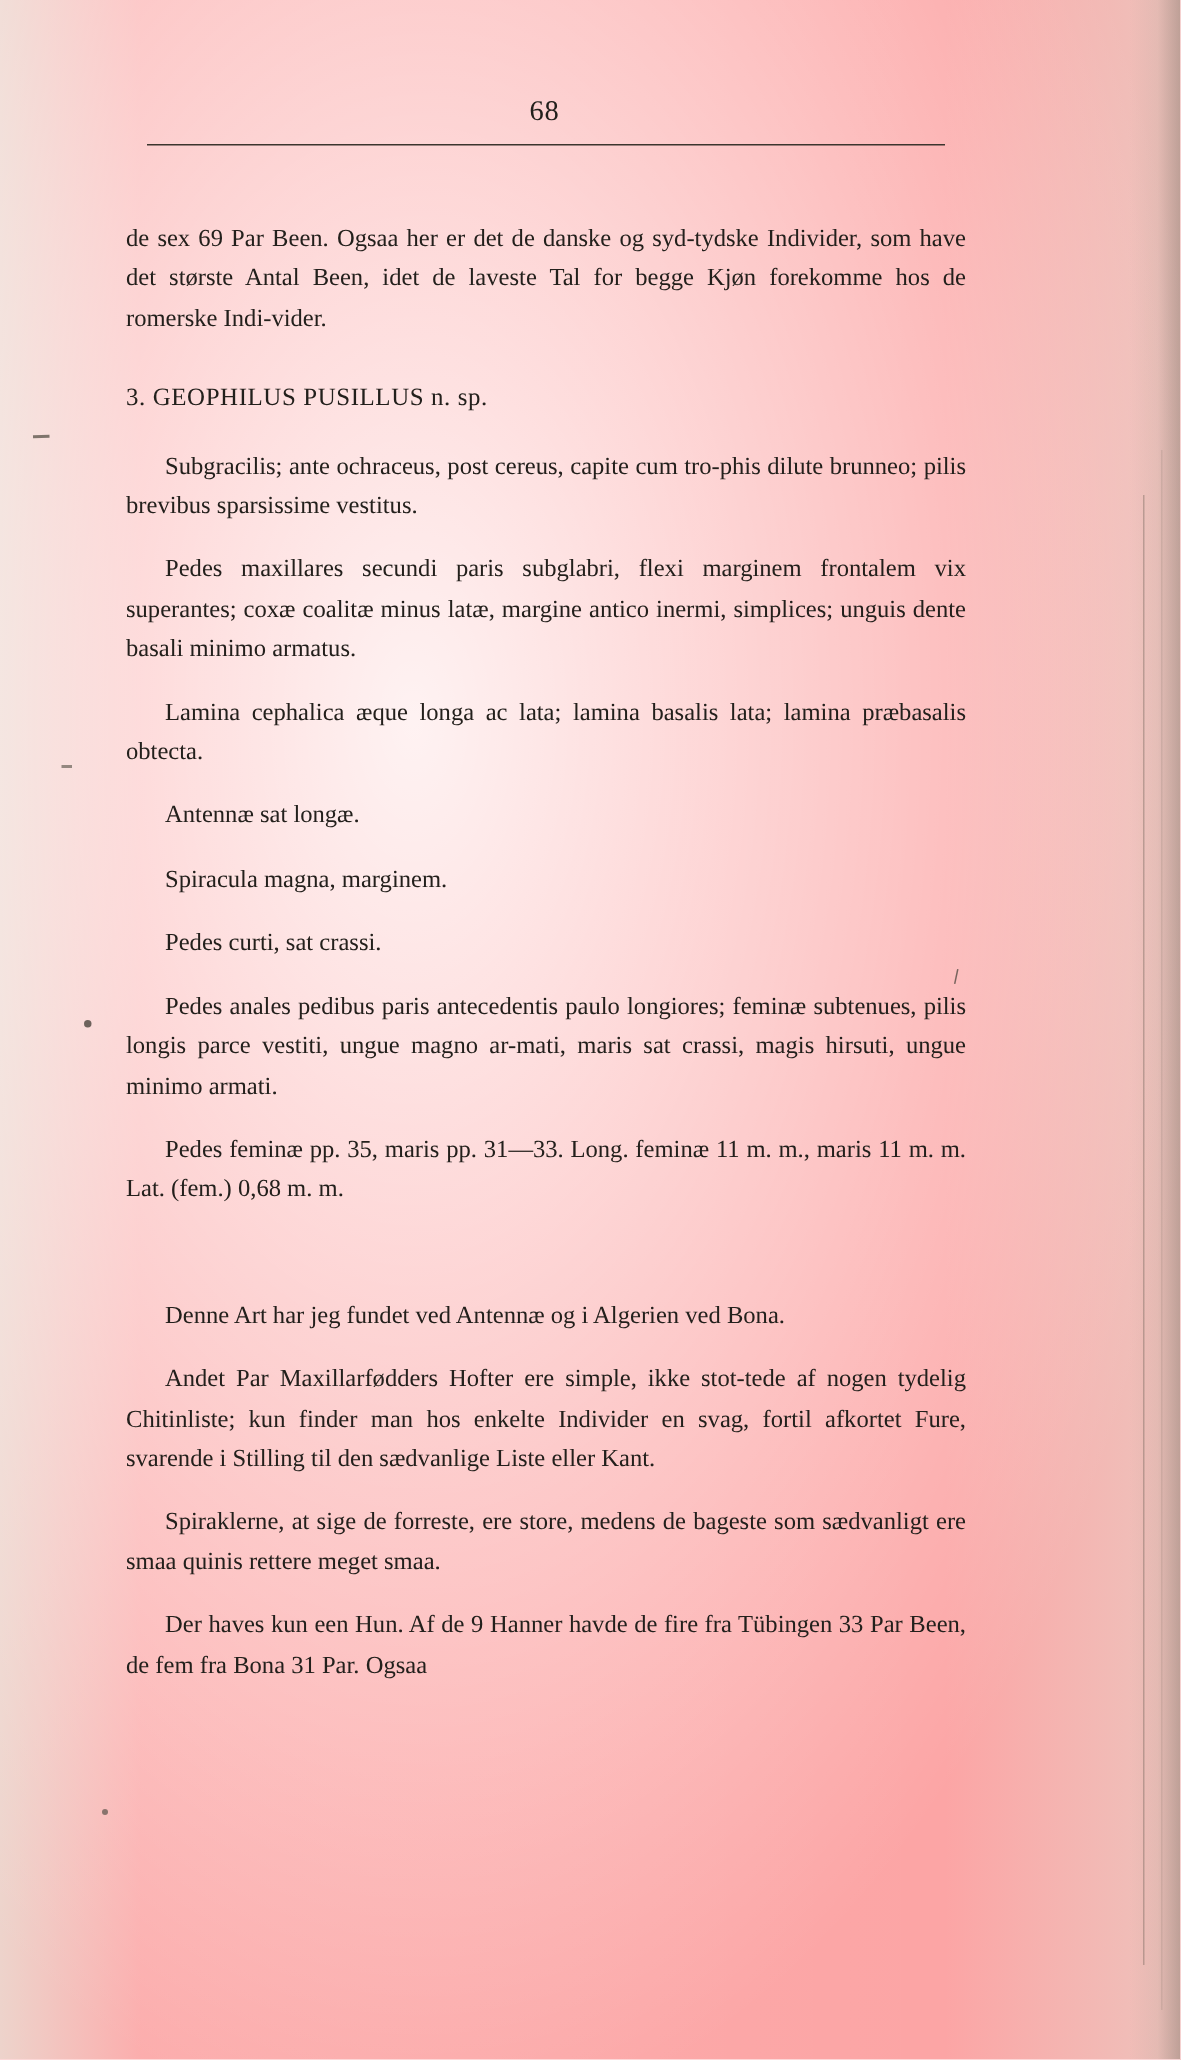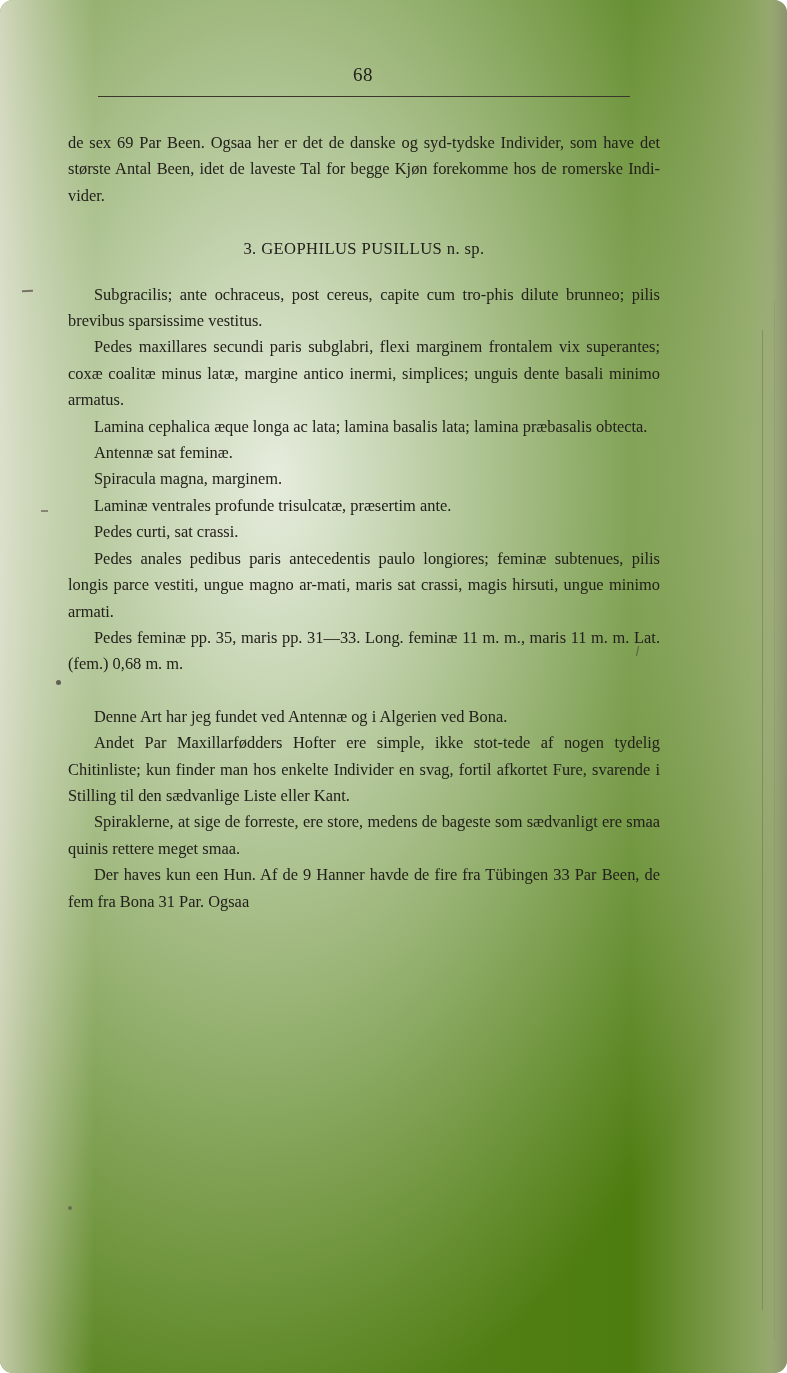--- a/index.html
+++ b/index.html
@@ -4,25 +4,24 @@
 <style>
   html, body {
     margin: 0;
     padding: 0;
     background: #ffffff;
   }
   .page {
     position: relative;
     width: 787px;
     height: 1373px;
-    background: #4d7c0f;
+    background: #fca5a5;
     overflow: hidden;
     font-family: "Liberation Serif", serif;
     color: #23201c;
-    border-radius: 13px;
   }
   
   .paper-tone {
     position: absolute;
     inset: 0;
     background:
       radial-gradient(ellipse at 35% 35%, rgba(255,255,255,0.85) 0%, rgba(255,255,255,0.35) 45%, rgba(240,236,228,0.0) 75%),
       linear-gradient(90deg, rgba(232,227,216,0.75) 0%, rgba(250,248,244,0.1) 12%, rgba(250,248,244,0.0) 80%, rgba(226,220,208,0.55) 100%);
     pointer-events: none;
   }
@@ -84,33 +83,32 @@
     position: absolute;
     top: 130px;
     left: 0;
     width: 592px;
     font-size: 16.4px;
     line-height: 26.4px;
     text-align: justify;
   }
 
   p {
-    margin: 0;
+    margin: 16px;
   }
   p.indent {
     text-indent: 26px;
   }
   p.noindent {
     text-indent: 0;
   }
 
   .section-head {
     margin-top: 27px;
     margin-bottom: 19px;
-    text-align: center;
     font-size: 16.6px;
     letter-spacing: 0.4px;
   }
 
   .gap {
     height: 26px;
   }
 
   .stray-mark-1 {
     position: absolute;
@@ -175,23 +173,22 @@
 
     <div class="body">
 
       <p class="noindent">de sex 69 Par Been. Ogsaa her er det de danske og syd-tydske Individer, som have det største Antal Been, idet de laveste Tal for begge Kjøn forekomme hos de romerske Indi-vider.</p>
 
       <p class="section-head">3. GEOPHILUS PUSILLUS n. sp.</p>
 
       <p class="indent">Subgracilis; ante ochraceus, post cereus, capite cum tro-phis dilute brunneo; pilis brevibus sparsissime vestitus.</p>
       <p class="indent">Pedes maxillares secundi paris subglabri, flexi marginem frontalem vix superantes; coxæ coalitæ minus latæ, margine antico inermi, simplices; unguis dente basali minimo armatus.</p>
       <p class="indent">Lamina cephalica æque longa ac lata; lamina basalis lata; lamina præbasalis obtecta.</p>
-      <p class="indent">Antennæ sat feminæ.</p>
+      <p class="indent">Antennæ sat longæ.</p>
       <p class="indent">Spiracula magna, marginem.</p>
-      <p class="indent">Laminæ ventrales profunde trisulcatæ, præsertim ante.</p>
       <p class="indent">Pedes curti, sat crassi.</p>
       <p class="indent">Pedes anales pedibus paris antecedentis paulo longiores; feminæ subtenues, pilis longis parce vestiti, ungue magno ar-mati, maris sat crassi, magis hirsuti, ungue minimo armati.</p>
       <p class="indent">Pedes feminæ pp. 35, maris pp. 31—33. Long. feminæ 11 m. m., maris 11 m. m. Lat. (fem.) 0,68 m. m.</p>
 
       <div class="gap"></div>
 
       <p class="indent">Denne Art har jeg fundet ved Antennæ og i Algerien ved Bona.</p>
       <p class="indent">Andet Par Maxillarfødders Hofter ere simple, ikke stot-tede af nogen tydelig Chitinliste; kun finder man hos enkelte Individer en svag, fortil afkortet Fure, svarende i Stilling til den sædvanlige Liste eller Kant.</p>
       <p class="indent">Spiraklerne, at sige de forreste, ere store, medens de bageste som sædvanligt ere smaa quinis rettere meget smaa.</p>
       <p class="indent">Der haves kun een Hun. Af de 9 Hanner havde de fire fra Tübingen 33 Par Been, de fem fra Bona 31 Par. Ogsaa</p>

